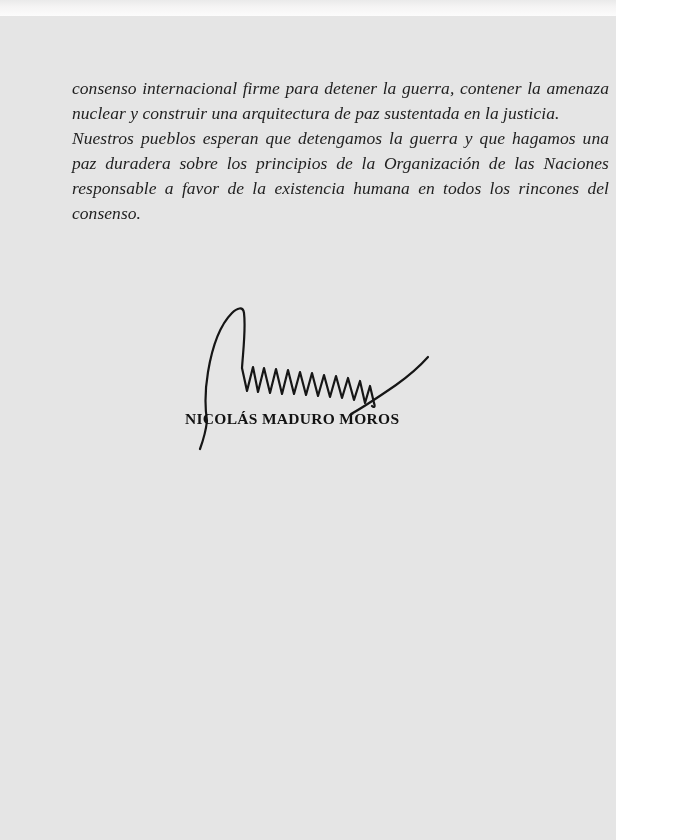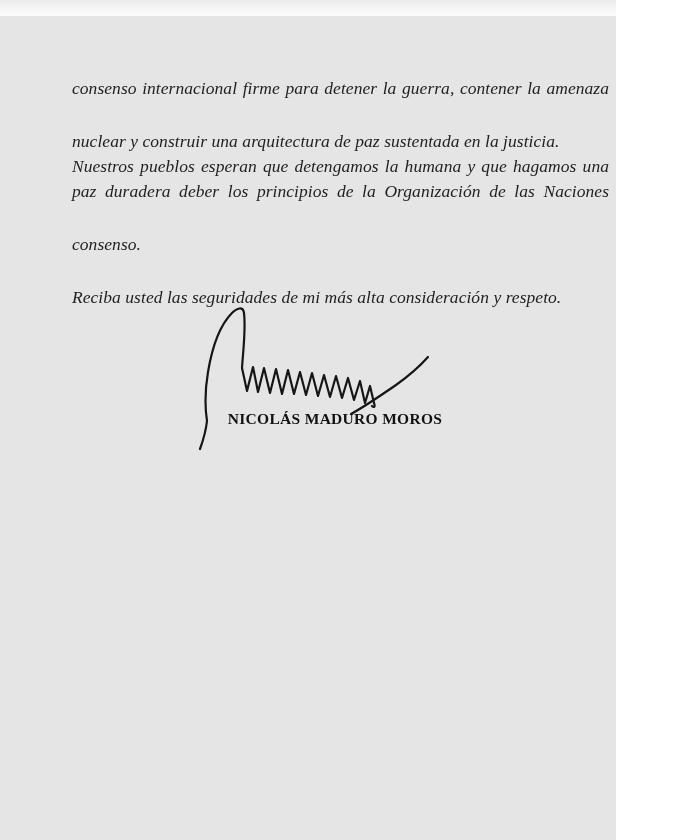--- a/index.html
+++ b/index.html
@@ -39,67 +39,64 @@
   }
   .line {
     height: 25px;
     line-height: 25px;
     white-space: nowrap;
     text-align: justify;
     text-align-last: justify;
   }
   .line.last {
     text-align-last: left;
-    margin-top: 28px;
   }
   .signature-block {
     position: absolute;
     left: 0; top: 0;
     width: 680px; height: 840px;
     pointer-events: none;
   }
   .signature-svg {
     position: absolute;
     left: 190px;
     top: 300px;
     width: 245px;
     height: 155px;
   }
   .signatory {
     position: absolute;
     left: 185px;
     top: 410px;
     width: 300px;
-    text-align: center;
+    text-align: left;
     font-weight: bold;
     font-size: 15.5px;
     letter-spacing: 0.3px;
     color: #121212;
     font-family: "Liberation Serif", serif;
   }
 </style>
 </head>
 <body>
 
 <div class="page">
 
   <div class="top-shade"></div>
 
   <div class="letter-body">
       <div class="paragraph">
         <div class="line">consenso internacional firme para detener la guerra, contener la amenaza</div>
         <div class="line last">nuclear y construir una arquitectura de paz sustentada en la justicia.</div>
       </div>
       <div class="paragraph">
-        <div class="line">Nuestros pueblos esperan que detengamos la humana y que hagamos una</div>
-        <div class="line">paz duradera deber los principios de la Organización de las Naciones</div>
+        <div class="line">Nuestros pueblos esperan que detengamos la guerra y que hagamos una</div>
+        <div class="line">paz duradera sobre los principios de la Organización de las Naciones</div>
+        <div class="line">responsable a favor de la existencia humana en todos los rincones del</div>
         <div class="line last">consenso.</div>
-      </div>
-      <div class="paragraph gap-before">
-        <div class="line last">Reciba usted las seguridades de mi más alta consideración y respeto.</div>
       </div>
     </div>
 
   <div class="signature-block">
     <svg class="signature-svg" viewBox="190 300 245 155" xmlns="http://www.w3.org/2000/svg">
       <path d="M 200 449
                C 204 438 206 430 207 421
                C 205 408 205 390 208 372
                C 212 348 220 325 232 313
                C 237 308 243 306 244 313

